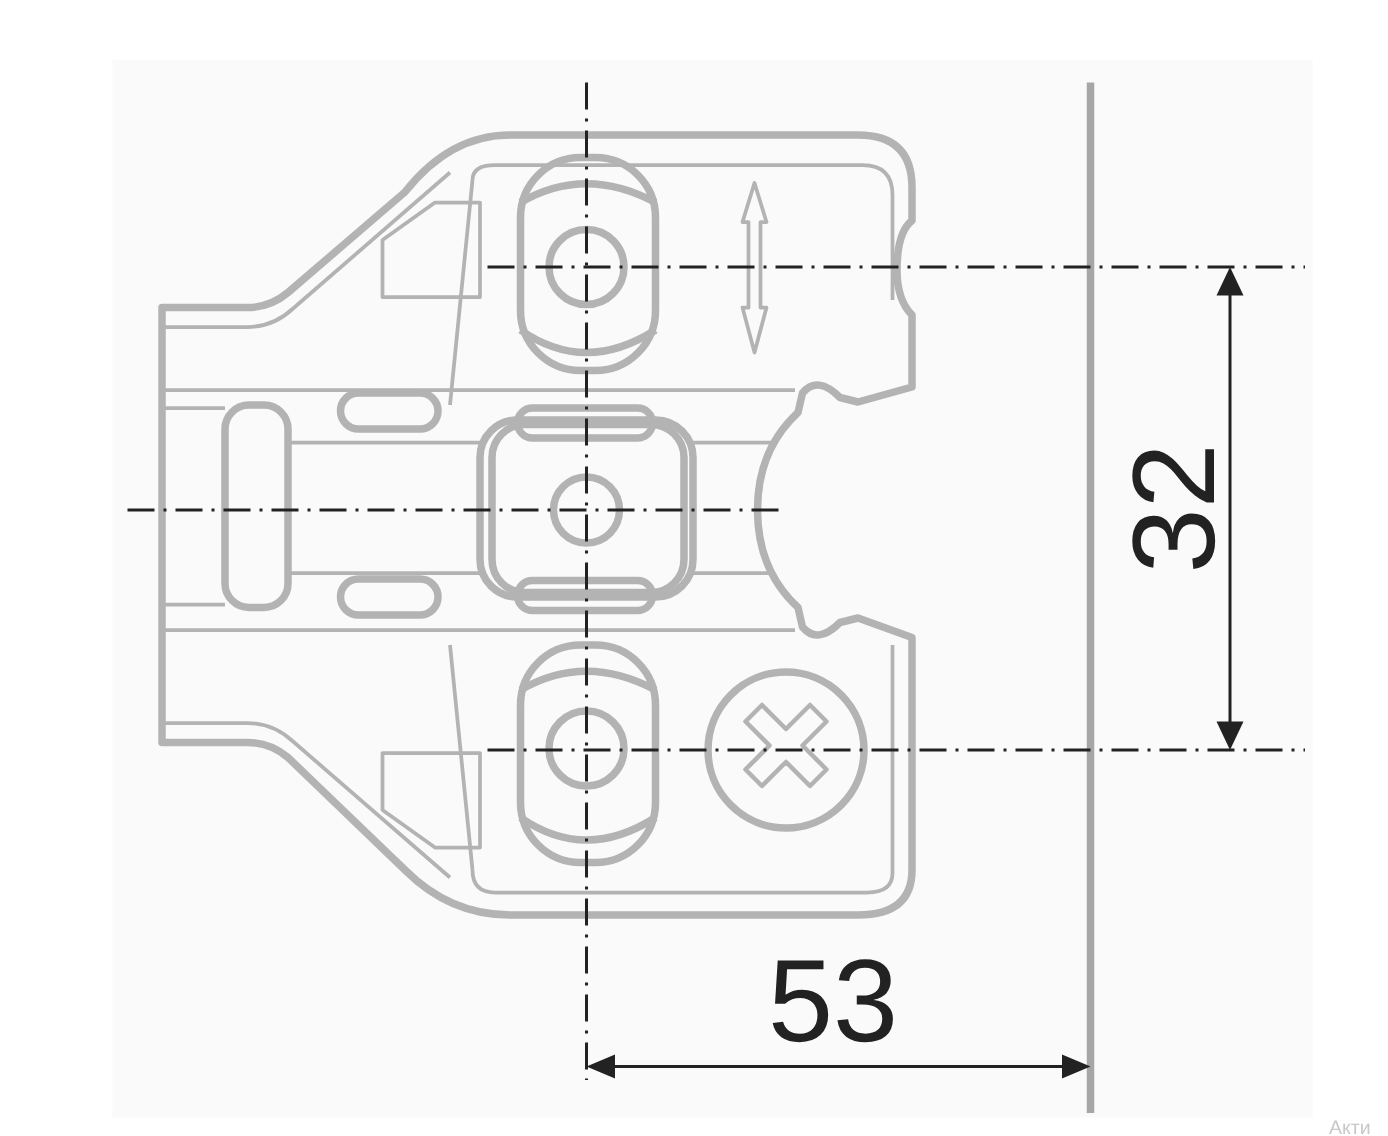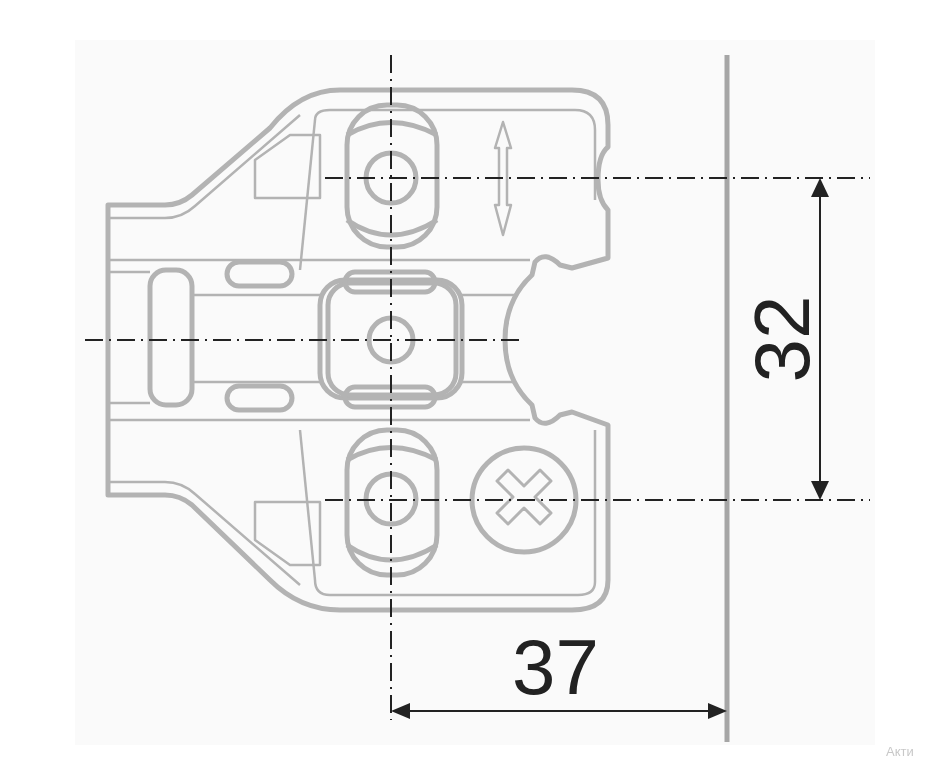--- a/index.html
+++ b/index.html
@@ -82,15 +82,15 @@
     <path d="M820 500 L811 481 L829 481 Z" stroke="none"></path>
   </g>
 
   <g stroke="#222" stroke-width="2" fill="#222">
     <line x1="395" y1="711" x2="722" y2="711"></line>
     <path d="M391 711 L410 703 L410 719 Z" stroke="none"></path>
     <path d="M727 711 L708 703 L708 719 Z" stroke="none"></path>
   </g>
 </svg>
 
-<div class="dim-text dim-37">37</div>
+<div class="dim-text dim-37">53</div>
 <div class="dim-text dim-32">32</div>
 <div class="watermark">Акти</div>
 
 </body></html>

